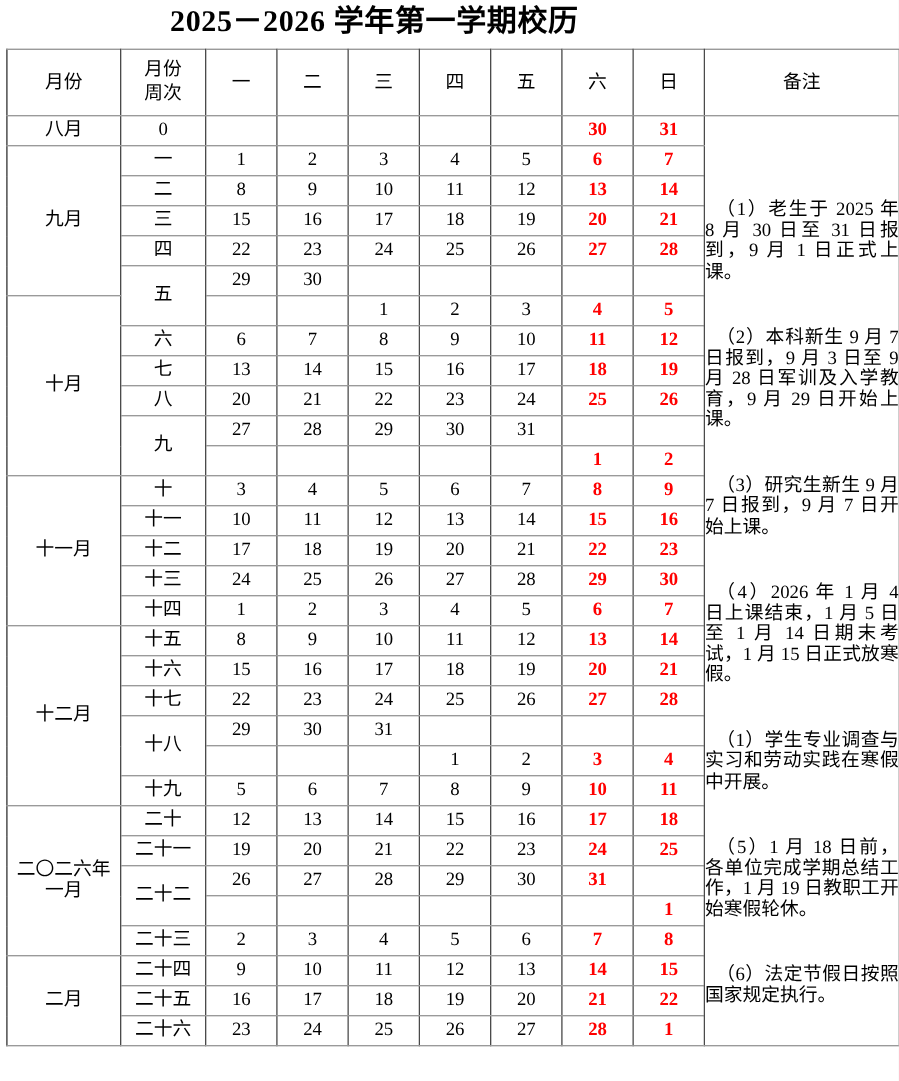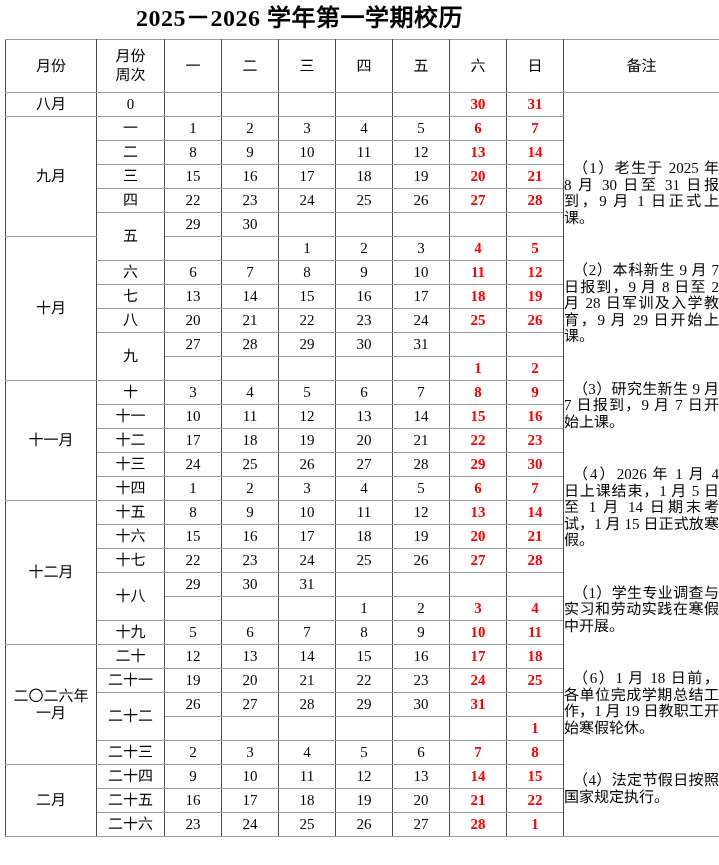--- a/index.html
+++ b/index.html
@@ -164,26 +164,26 @@
           <td class="week" rowspan="1">0</td>
           <td class="day"></td>
           <td class="day"></td>
           <td class="day"></td>
           <td class="day"></td>
           <td class="day"></td>
           <td class="day wk">30</td>
           <td class="day wk">31</td>
           <td class="notes" rowspan="31">
             <p class="ind">（1）老生于 2025 年 8 月 30 日至 31 日报到，9 月 1 日正式上课。</p>
-            <p class="ind">（2）本科新生 9 月 7 日报到，9 月 8 日至 2 月 28 日军训及入学教育，9 月 29 日开始上课。</p>
+            <p class="ind">（2）本科新生 9 月 7 日报到，9 月 3 日至 9 月 28 日军训及入学教育，9 月 29 日开始上课。</p>
             <p class="ind">（3）研究生新生 9 月 7 日报到，9 月 7 日开始上课。</p>
             <p class="ind">（4）2026 年 1 月 4 日上课结束，1 月 5 日至 1 月 14 日期末考试，1 月 15 日正式放寒假。</p>
             <p class="ind">（1）学生专业调查与实习和劳动实践在寒假中开展。</p>
-            <p class="ind">（6）1 月 18 日前，各单位完成学期总结工作，1 月 19 日教职工开始寒假轮休。</p>
-            <p class="ind">（4）法定节假日按照国家规定执行。</p>
+            <p class="ind">（5）1 月 18 日前，各单位完成学期总结工作，1 月 19 日教职工开始寒假轮休。</p>
+            <p class="ind">（6）法定节假日按照国家规定执行。</p>
           </td>
         </tr>
         <tr>
           <td class="month" rowspan="5">九月</td>
           <td class="week" rowspan="1">一</td>
           <td class="day">1</td>
           <td class="day">2</td>
           <td class="day">3</td>
           <td class="day">4</td>
           <td class="day">5</td>

